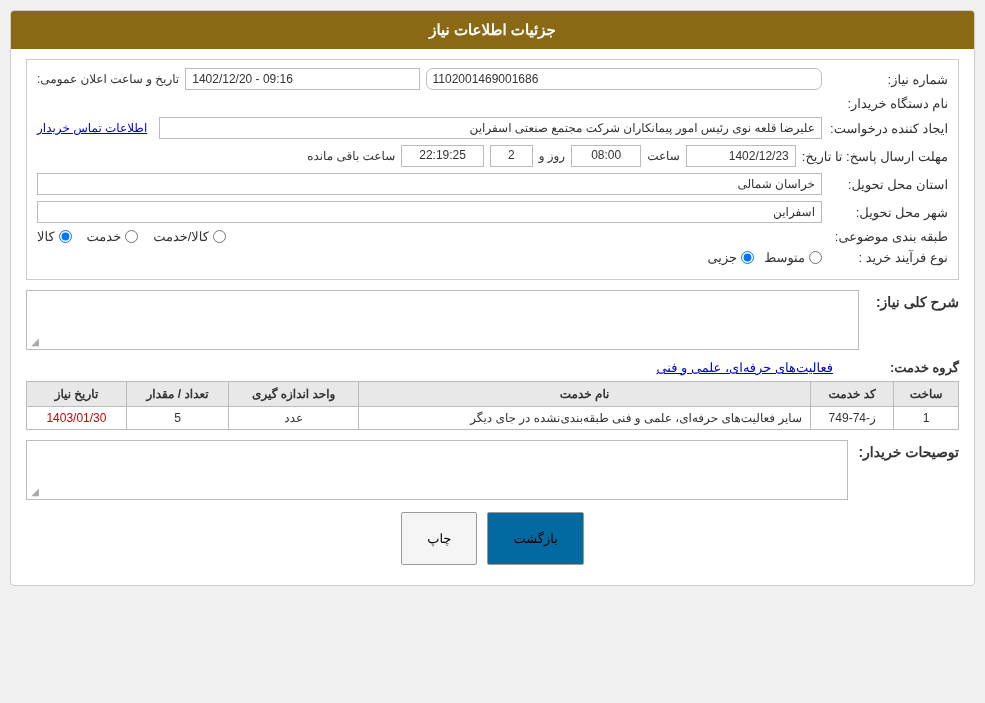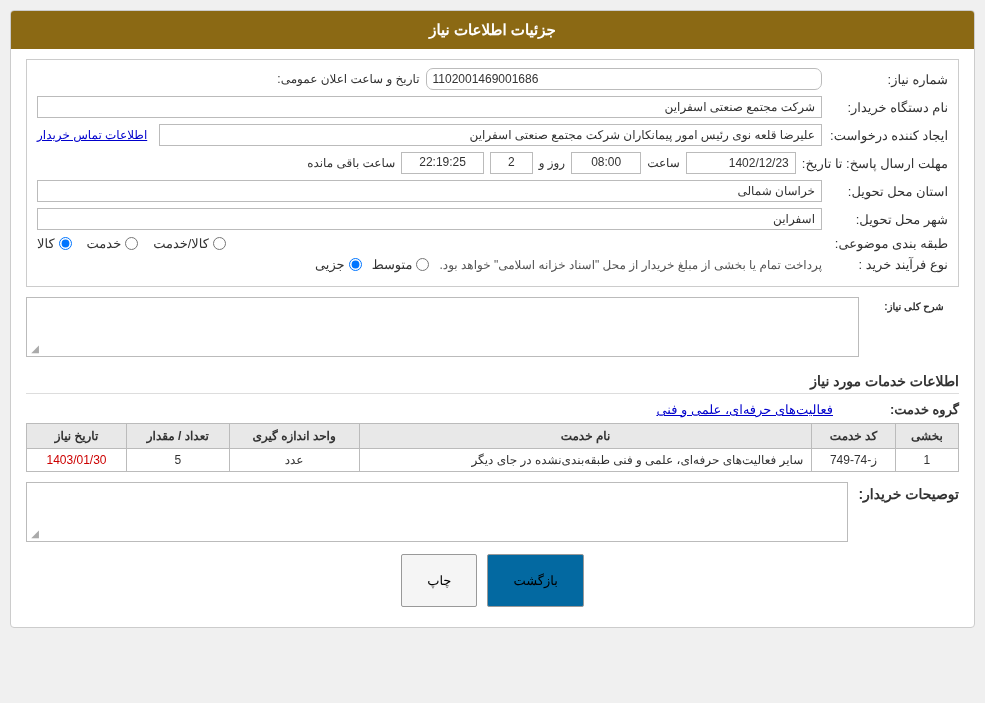--- a/index.html
+++ b/index.html
@@ -195,27 +195,27 @@
     </div>
 
     <div class="content-area">
 
       <div class="form-section">
 
         <div class="form-row">
           <span class="field-label">شماره نیاز:</span>
           <div class="field-value wide" style="text-align:left; direction:ltr;">1102001469001686</div>
           <div style="flex:2; display:flex; align-items:center; gap:6px;">
+            <div class="field-value" style="flex:1; text-align:left; direction:ltr;">1402/12/20 - 09:16</div>
             <span class="field-label" style="min-width:auto; font-size:12px;">تاریخ و ساعت اعلان عمومی:</span>
           </div>
         </div>
 
         <div class="form-row">
           <span class="field-label">نام دستگاه خریدار:</span>
-          <div class="field-value" style="flex:3;">شرکت مجتمع صنعتی اسفراین</div>
         </div>
 
         <div class="form-row">
           <span class="field-label">ایجاد کننده درخواست:</span>
           <div class="field-value" style="flex:3;">علیرضا قلعه نوی رئیس امور پیمانکاران شرکت مجتمع صنعتی اسفراین</div>
           <span class="link-text" style="margin-right:6px; font-size:12px;">اطلاعات تماس خریدار</span>
         </div>
 
         <div class="form-row">
           <span class="field-label">مهلت ارسال پاسخ: تا تاریخ:</span>
@@ -252,55 +252,53 @@
             <div class="radio-item">
               <input type="radio" name="category" checked="" style="">
               <span>کالا</span>
             </div>
           </div>
         </div>
 
         <div class="form-row">
           <span class="field-label">نوع فرآیند خرید :</span>
           <div style="display:flex; align-items:center; gap:10px; flex:1;">
-            <span class="notice-text">پرداخت تمام یا بخشی از مبلغ خریدار از محل "اسناد خزانه اسلامی" خواهد بود.</span>
             <div class="radio-group" style="justify-content:flex-start; gap:10px;">
               <div class="radio-item">
                 <input type="radio" name="purchase_type" style="">
                 <span>متوسط</span>
               </div>
               <div class="radio-item">
                 <input type="radio" name="purchase_type" checked="" style="">
                 <span>جزیی</span>
               </div>
             </div>
           </div>
         </div>
 
       </div>
 
       <div style="display:flex; align-items:flex-start; gap:10px; margin-bottom:10px;">
-        <div style="font-weight:bold; font-size:10px; white-space:nowrap; min-width:90px; text-align:center; padding-top:4px;">شرح کلی نیاز:</div>
+        <div style="font-weight:bold; font-size:14px; white-space:nowrap; min-width:90px; text-align:right; padding-top:4px;">شرح کلی نیاز:</div>
         <div style="flex:1; border:1px solid #bbb; min-height:60px; padding:5px; background:#fff; font-size:12px; text-align:right; position:relative;">
           <span class="resize-handle">◢</span>
         </div>
       </div>
 
       <div class="services-section">
-        <div class="section-title">اطلاعات خدمات مورد نیاز</div>
 
         <div class="form-row">
           <span class="field-label" style="font-weight:bold;">گروه خدمت:</span>
           <span class="link-text">فعالیت‌های حرفه‌ای، علمی و فنی</span>
         </div>
 
         <table class="services-table">
           <thead>
             <tr>
-              <th id="col-h-0">بخشی</th>
+              <th id="col-h-0">ساخت</th>
               <th id="col-h-1">کد خدمت</th>
               <th id="col-h-2">نام خدمت</th>
               <th id="col-h-3">واحد اندازه گیری</th>
               <th id="col-h-4">تعداد / مقدار</th>
               <th id="col-h-5">تاریخ نیاز</th>
             </tr>
           </thead>
           <tbody id="services-tbody">
           <tr>
       <td>1</td>

